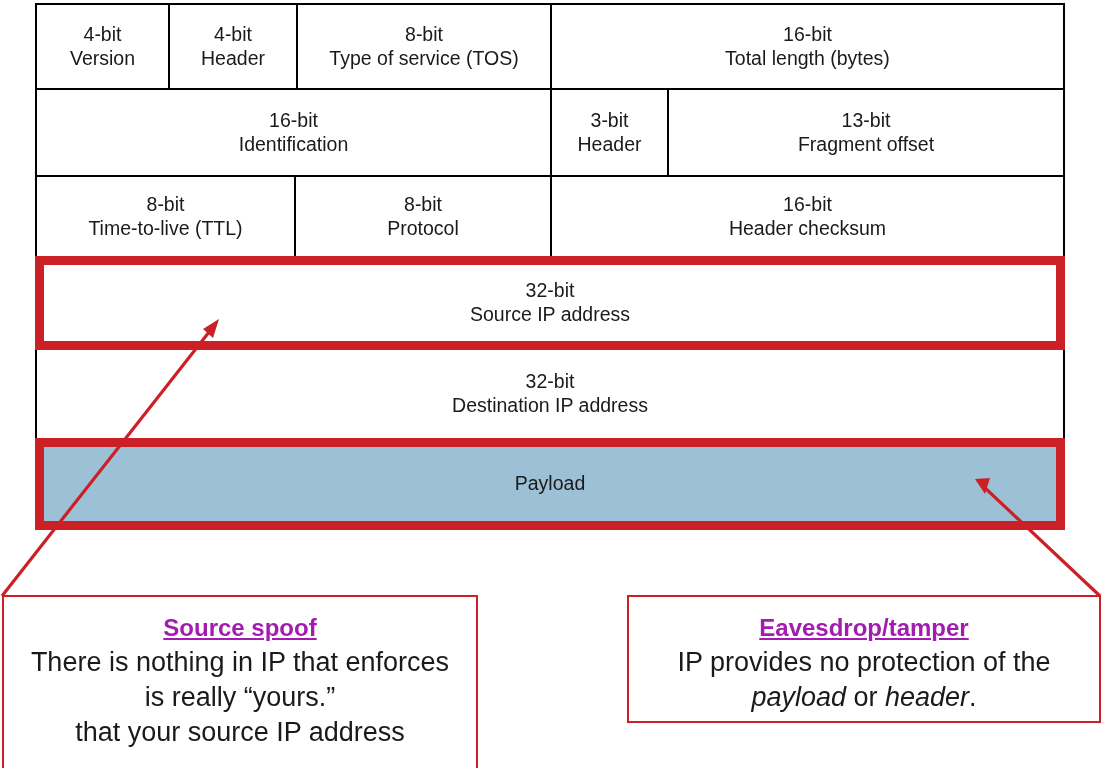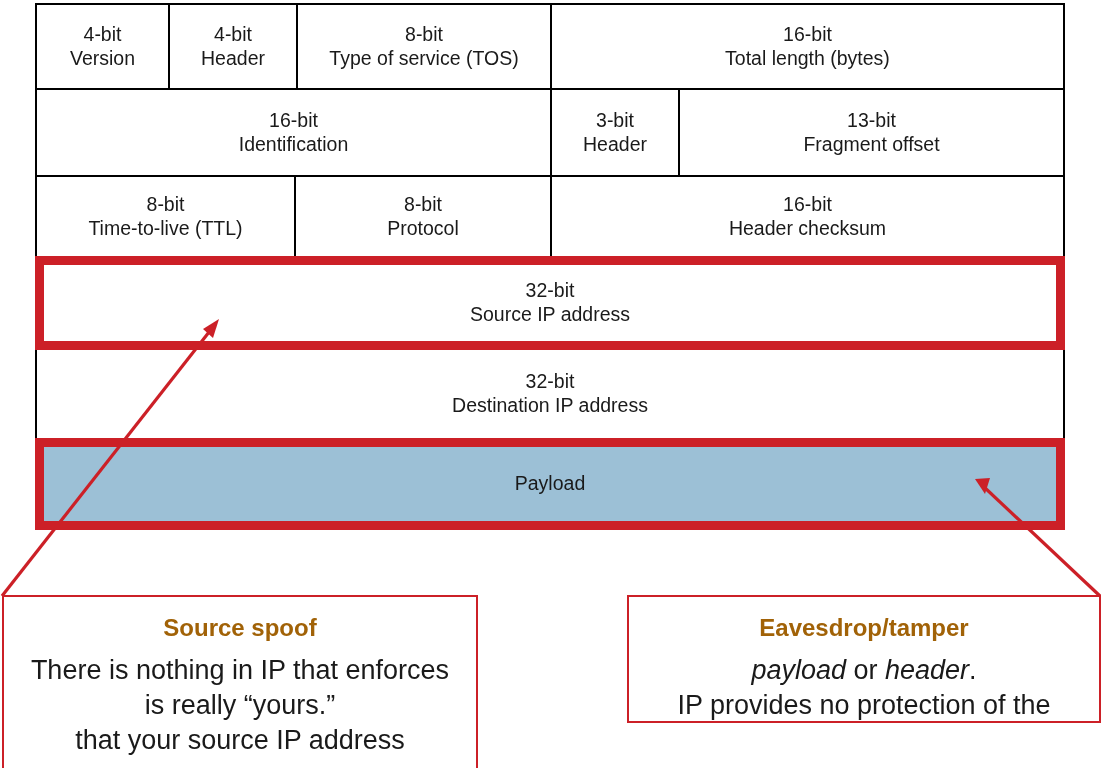--- a/index.html
+++ b/index.html
@@ -122,25 +122,26 @@
     border: 2.5px solid #cc2027;
     background: #ffffff;
     z-index: 7;
     text-align: center;
     padding-top: 16px;
   }
   .callout-left  { left: 2px;   top: 595px; width: 476px; height: 176px; }
   .callout-right { left: 627px; top: 595px; width: 474px; height: 128px; }
 
   .callout-title {
-    color: #a16207;
+    color: #a21caf;
     font-weight: bold;
     font-size: 24px;
     line-height: 1.25;
-    margin-bottom: 10px;
+    margin-bottom: 2px;
+    text-decoration: underline;
   }
   .callout-body {
     font-size: 27px;
     line-height: 1.30;
     color: #1a1a1a;
     padding: 0 8px;
   }
   .callout-body .it { font-style: italic; }
 </style>
 </head>
@@ -167,21 +168,21 @@
         <span class="l1">16-bit</span>
         <span class="l2">Total length (bytes)</span>
       </div>
     </div>
 
     <div class="pkt-row row-2">
       <div class="pkt-cell" style="width:515px">
         <span class="l1">16-bit</span>
         <span class="l2">Identification</span>
       </div>
-      <div class="pkt-cell" style="width:128px">
+      <div class="pkt-cell" style="width:117px">
         <span class="l1">3-bit</span>
         <span class="l2">Header</span>
       </div>
       <div class="pkt-cell" style="flex:1">
         <span class="l1">13-bit</span>
         <span class="l2">Fragment offset</span>
       </div>
     </div>
 
     <div class="pkt-row row-3 last-plain">
@@ -230,20 +231,20 @@
     <div class="callout-body">
       <div>There is nothing in IP that enforces</div>
       <div>is really “yours.”</div>
       <div>that your source IP address</div>
     </div>
   </div>
 
   <div class="callout callout-right">
     <div class="callout-title">Eavesdrop/tamper</div>
     <div class="callout-body">
+      <div>IP provides no protection of the</div>
       <div>
         <span class="it">payload</span><span> or </span><span class="it">header</span><span>.</span>
       </div>
-      <div>IP provides no protection of the</div>
     </div>
   </div>
 
 </div>
 
 </body></html>

